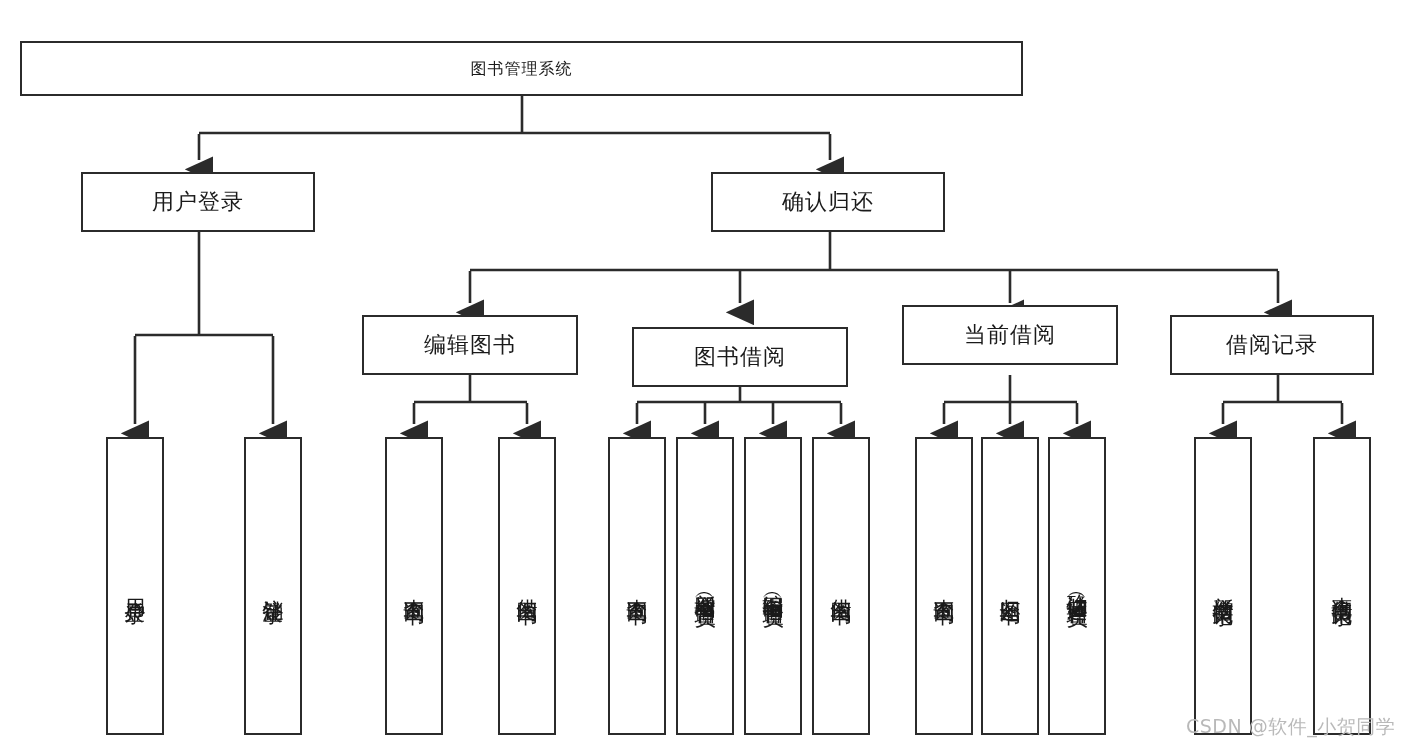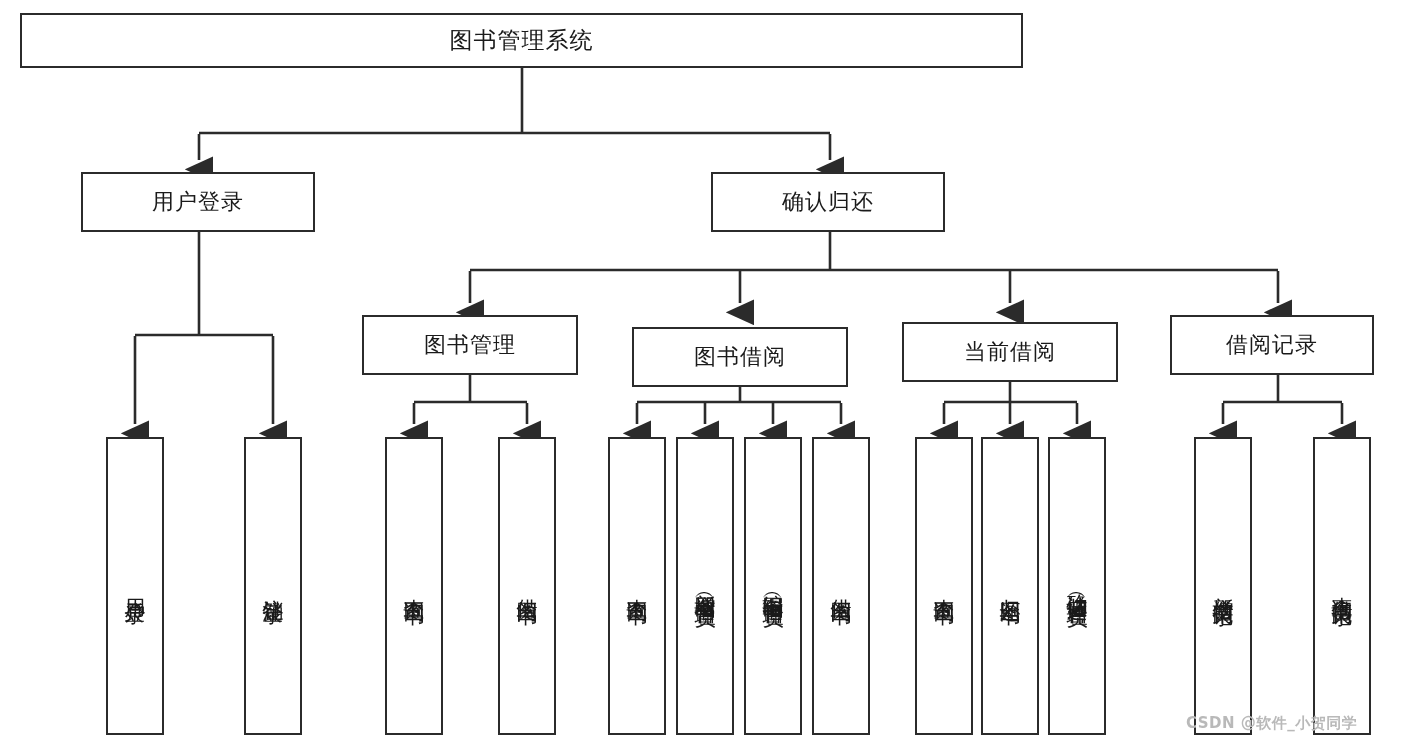--- a/index.html
+++ b/index.html
@@ -46,32 +46,32 @@
     text-orientation: upright;
     font-size: 21px;
     line-height: 1.15;
     letter-spacing: 2px;
     padding: 6px 0;
     align-items: center;
     justify-content: center;
     text-align: center;
   }
   .node.root {
-    font-size: 23px;
+    font-size: 16px;
+    margin-top: 28px;
   }
   .watermark {
     position: absolute;
     left: 1186px;
     top: 714px;
-    font-size: 15px;
+    font-size: 19px;
     color: #b9b9b9;
     white-space: nowrap;
     letter-spacing: 0.5px;
     z-index: 3;
-    font-weight: bold;
   }
 </style>
 </head>
 <body>
 
 <div id="canvas">
 
   <svg id="edges" viewBox="0 0 1405 747" width="1405" height="747">
     <defs>
       <marker id="arrow" markerWidth="10" markerHeight="11" refX="1.4" refY="5.5" orient="auto" markerUnits="strokeWidth">
@@ -120,23 +120,23 @@
       <path d="M1223,403 L1223,424" marker-end="url(#arrow)"></path>
       <path d="M1342,403 L1342,424" marker-end="url(#arrow)"></path>
     </g>
   </svg>
 
   <div class="node horiz root" style="left:20px; top:13px; width:1003px; height:55px;">图书管理系统</div>
 
   <div class="node horiz" style="left:81px; top:172px; width:234px; height:60px;">用户登录</div>
   <div class="node horiz" style="left:711px; top:172px; width:234px; height:60px;">确认归还</div>
 
-  <div class="node horiz" style="left:362px; top:315px; width:216px; height:60px;">图书管理</div>
+  <div class="node horiz" style="left:362px; top:315px; width:216px; height:60px;">编辑图书</div>
   <div class="node horiz" style="left:632px; top:327px; width:216px; height:60px;">图书借阅</div>
-  <div class="node horiz" style="left:902px; top:322px; width:216px; height:60px;">当前借阅</div>
+  <div class="node horiz" style="left:902px; top:305px; width:216px; height:60px;">当前借阅</div>
   <div class="node horiz" style="left:1170px; top:315px; width:204px; height:60px;">借阅记录</div>
 
   <div class="node vert" style="left:106px; top:437px; width:58px; height:298px;">用户登录</div>
   <div class="node vert" style="left:244px; top:437px; width:58px; height:298px;">注销登录</div>
 
   <div class="node vert" style="left:385px; top:437px; width:58px; height:298px;">查询图书</div>
   <div class="node vert" style="left:498px; top:437px; width:58px; height:298px;">借阅图书</div>
 
   <div class="node vert" style="left:608px; top:437px; width:58px; height:298px;">查询图书</div>
   <div class="node vert" style="left:676px; top:437px; width:58px; height:298px;">新增图书（管理员）</div>

